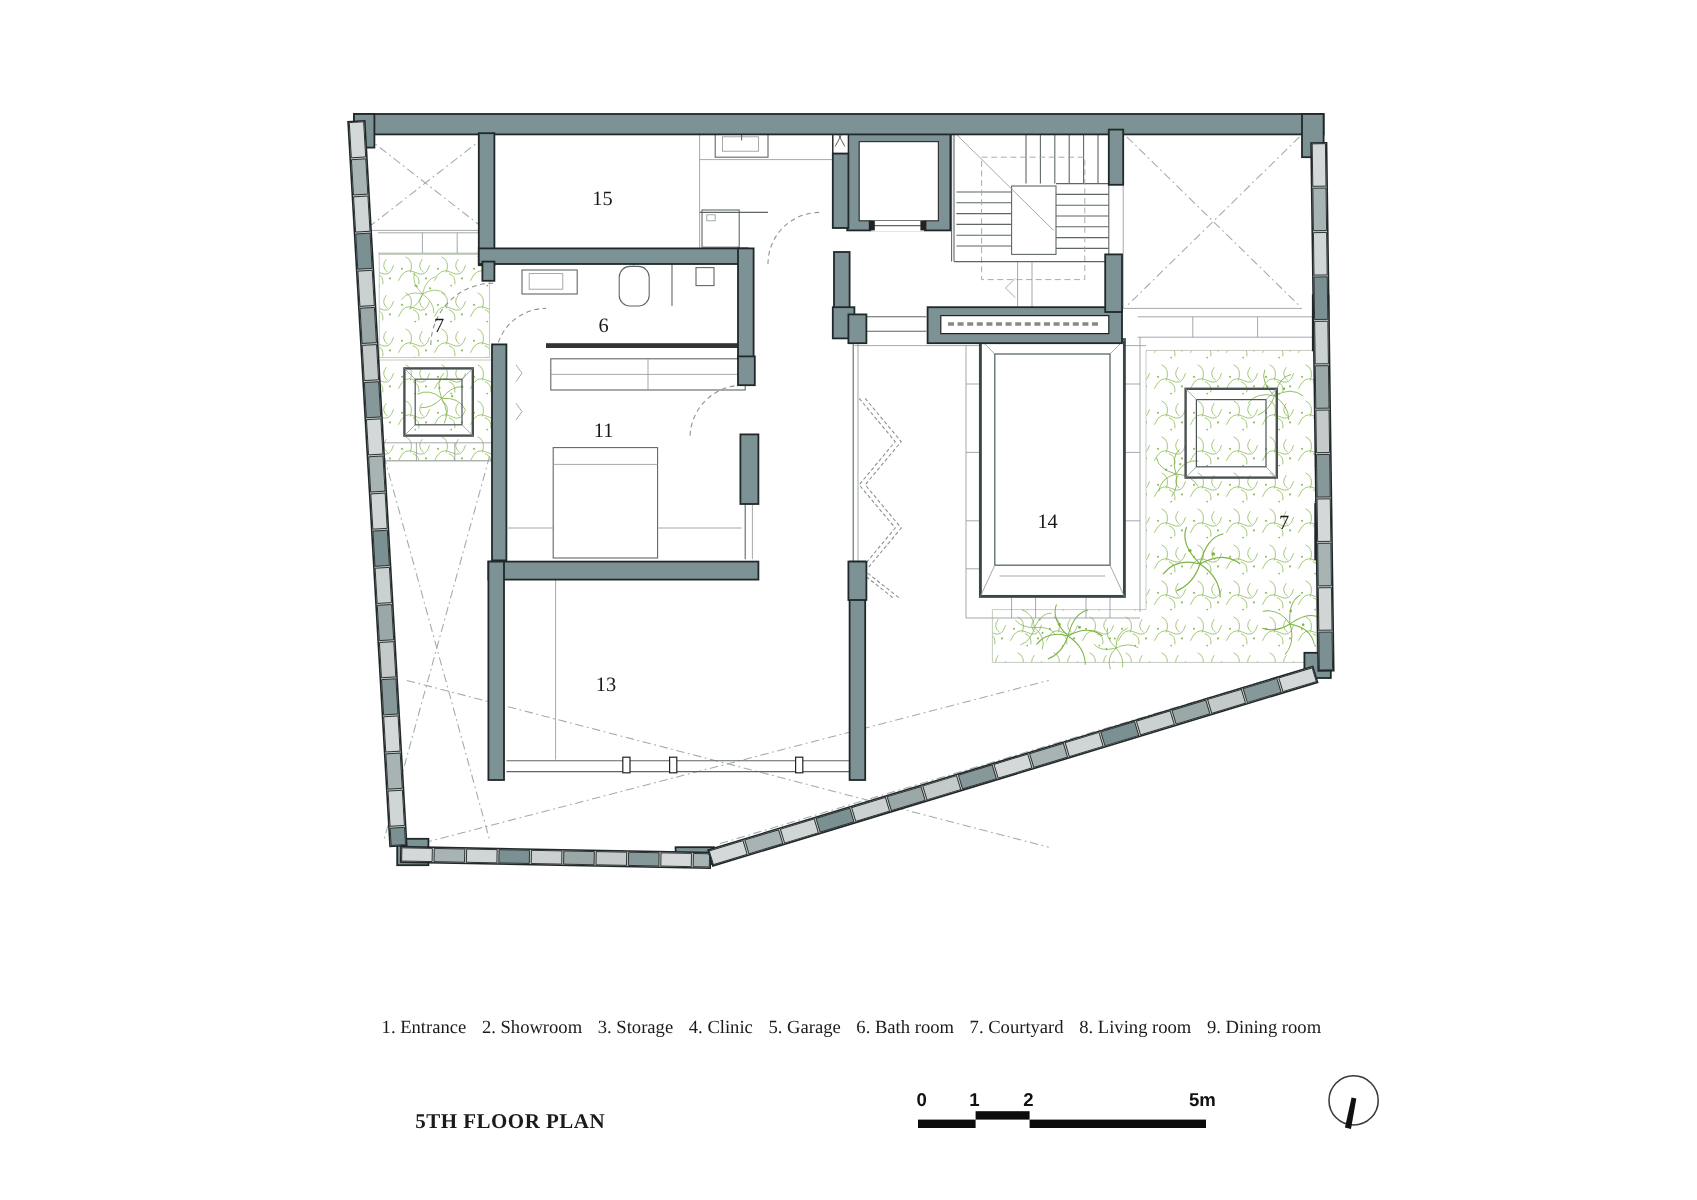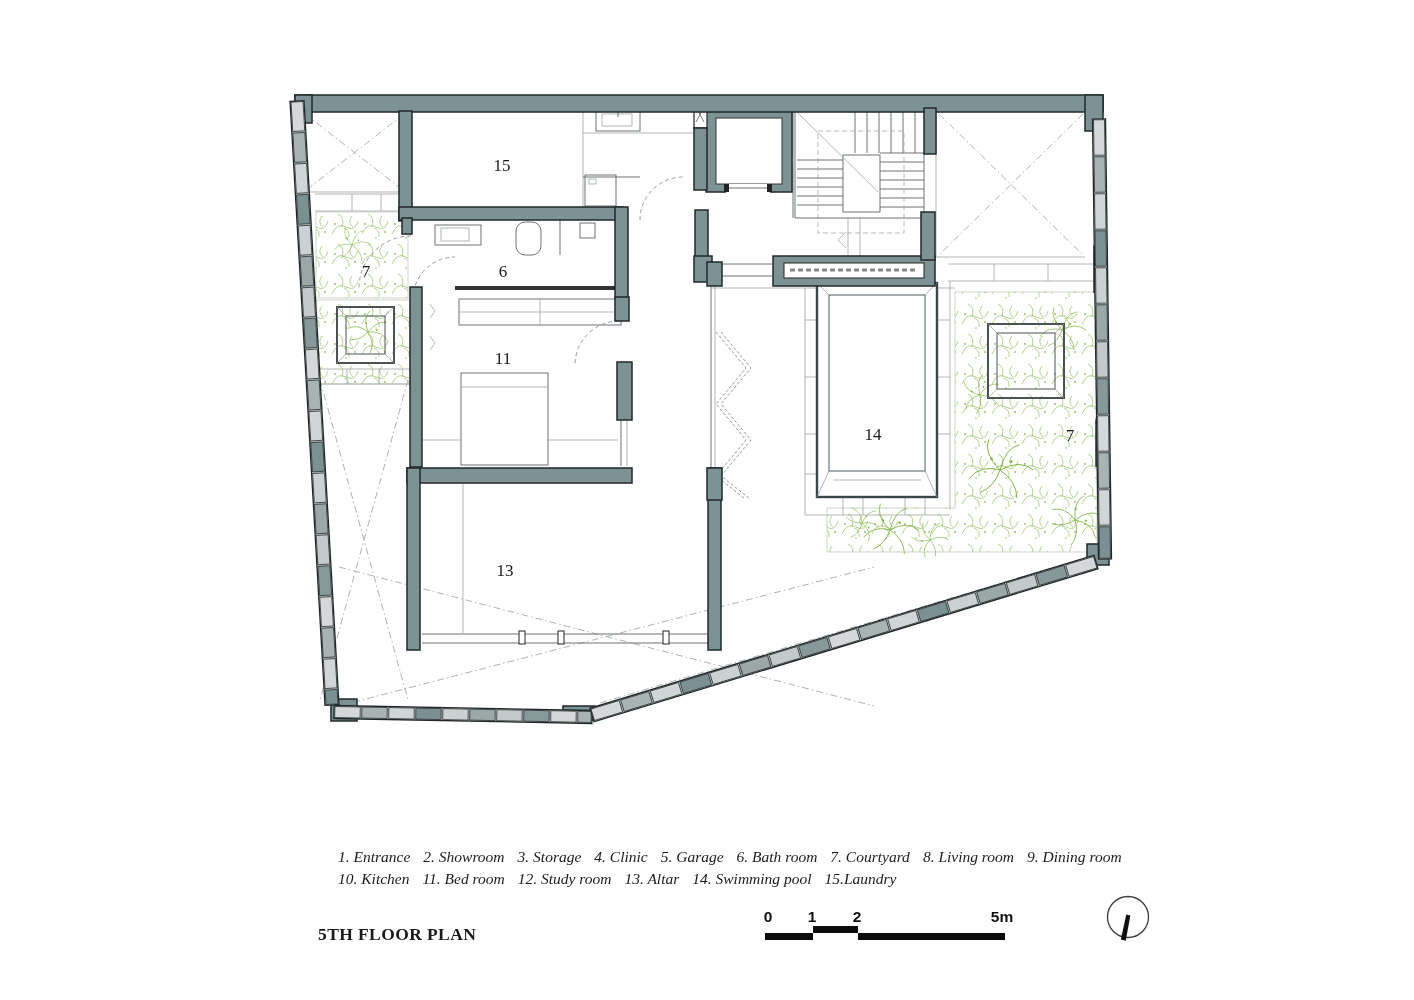--- a/index.html
+++ b/index.html
@@ -1,24 +1,24 @@
 <!DOCTYPE html>
 <html><head>
 <meta charset="utf-8">
 <style>
   html,body{margin:0;padding:0;background:#fff;}
   .page{position:relative;width:1348px;height:1000px;background:#ffffff;overflow:hidden;
         font-family:"Liberation Serif",serif;color:#1a1a1a;}
   svg.plan{position:absolute;left:0;top:0;}
   .roomnum{font-family:"Liberation Serif",serif;font-size:17px;fill:#191919;}
   .scalelab{font-family:"Liberation Sans",sans-serif;font-size:15.5px;font-weight:600;fill:#111;}
-  .legend{position:absolute;left:338px;top:846px;width:840px;font-size:15.5px;line-height:21.5px;font-style:italic;}
+  .legend{position:absolute;left:318px;top:846px;width:840px;font-size:15.5px;line-height:21.5px;}
   .legend-row{white-space:nowrap;}
   .legend-item{margin-right:13px;}
-  .title{position:absolute;left:318px;top:924px;font-size:17.5px;font-weight:bold;letter-spacing:.4px;text-align:right;}
+  .title{position:absolute;left:346px;top:924px;font-size:17.5px;font-weight:bold;letter-spacing:.4px;text-align:right;}
   .tl{stroke:#5d6565;stroke-width:.9;fill:none;}
   .tl2{stroke:#939999;stroke-width:.7;fill:none;}
   .dash{stroke:#a6aaaa;stroke-width:.9;fill:none;stroke-dasharray:7 3 1.5 3;}
   .darc{stroke:#8d9292;stroke-width:.9;fill:none;stroke-dasharray:4 3;}
   .zz{stroke:#8a9090;stroke-width:.9;fill:none;stroke-dasharray:3 2;}
   .slate{fill:#7d9294;stroke:#20282a;stroke-width:1.5;}
   .veggreen{stroke:#7cb342;fill:none;stroke-width:.7;}
 </style>
 </head>
 <body>
@@ -338,19 +338,16 @@
     <g>
       <circle cx="1128" cy="917" r="20.5" fill="none" stroke="#3a3a3a" stroke-width="1.3"></circle>
       <path d="M1120.8,939.5 L1125.8,940.8 L1130.3,915.5 L1126.3,914.5 Z" fill="#111"></path>
     </g>
   </svg>
 
   <div class="legend">
     <div class="legend-row">
       <span class="legend-item">1. Entrance</span><span class="legend-item">2. Showroom</span><span class="legend-item">3. Storage</span><span class="legend-item">4. Clinic</span><span class="legend-item">5. Garage</span><span class="legend-item">6. Bath room</span><span class="legend-item">7. Courtyard</span><span class="legend-item">8. Living room</span><span class="legend-item">9. Dining room</span>
     </div>
-    <div class="legend-row">
-      <span class="legend-item">10. Kitchen</span><span class="legend-item">11. Bed room</span><span class="legend-item">12. Study room</span><span class="legend-item">13. Altar</span><span class="legend-item">14. Swimming pool</span><span class="legend-item">15.Laundry</span>
-    </div>
   </div>
 
   <div class="title">5TH FLOOR PLAN</div>
 </div>
 
 </body></html>

